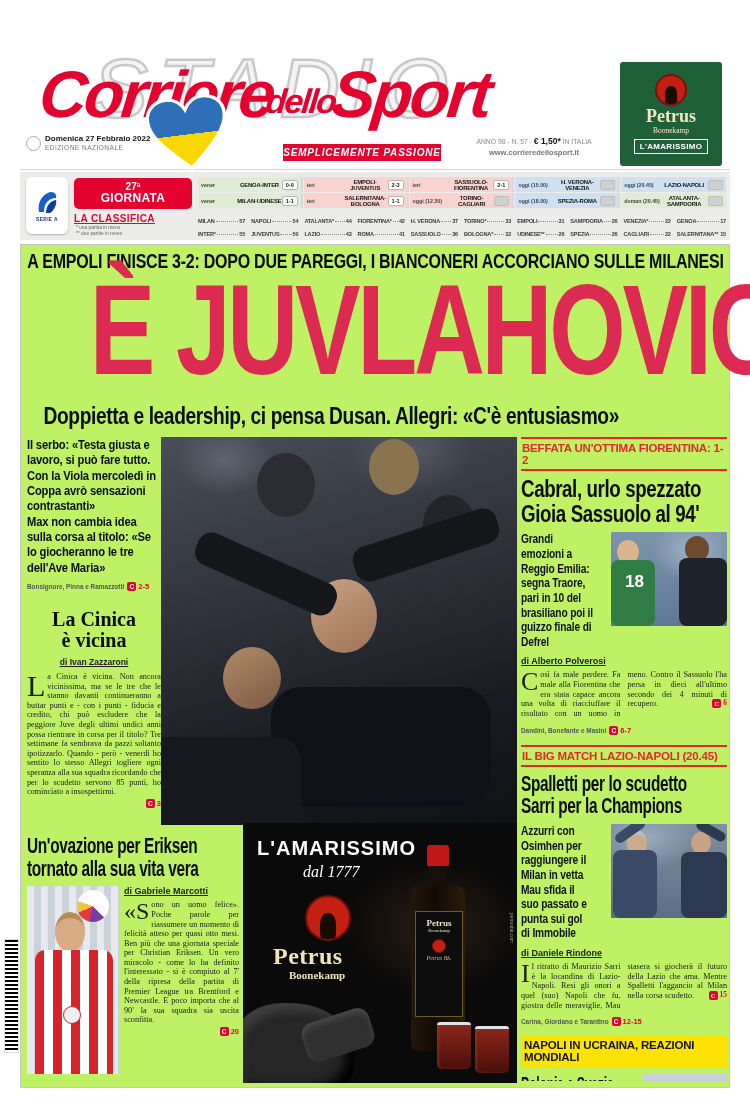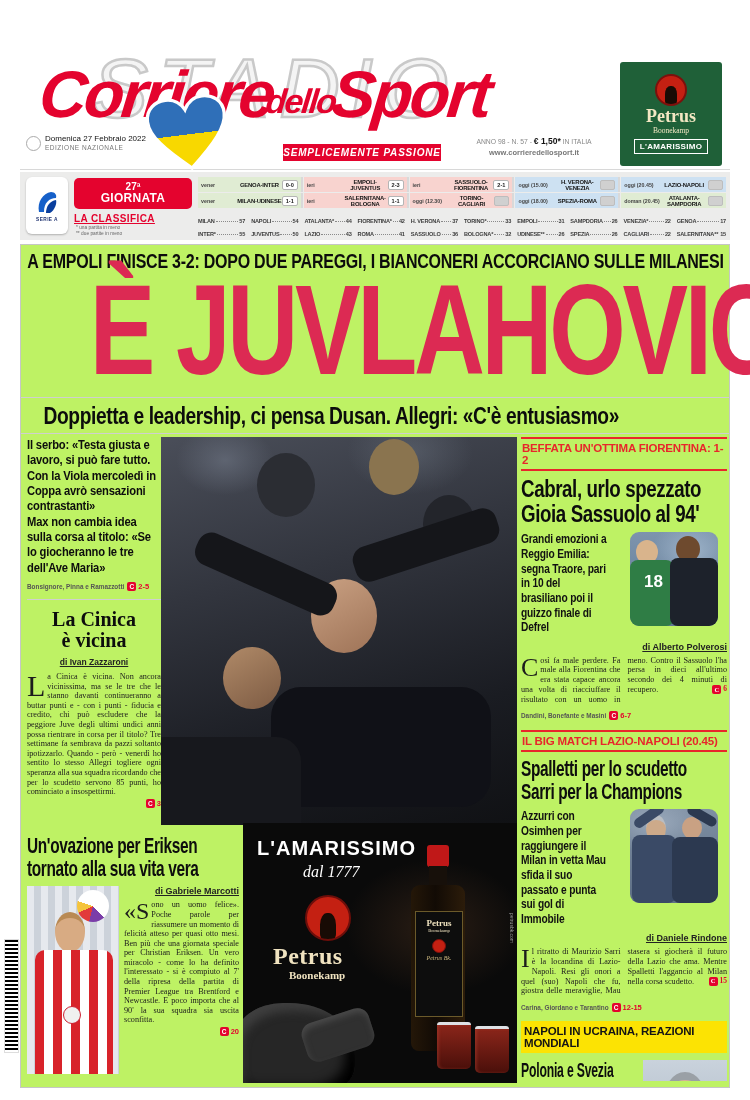--- a/index.html
+++ b/index.html
@@ -16,21 +16,21 @@
   
   .stadio{position:absolute;left:92px;top:40px;z-index:1;font-weight:normal;font-size:84px;
           letter-spacing:10px;color:#f4f4f4;-webkit-text-stroke:2.5px #c9c9c9;font-style:italic}
   .logo{position:absolute;left:40px;top:56px;z-index:2;color:#e4032e;white-space:nowrap;
         transform:skewX(-6deg);font-weight:900;font-style:italic;letter-spacing:-3px}
   .logo .big{font-size:66px}
   .logo .small{font-size:34px;vertical-align:4px;margin:0 -4px 0 -6px;letter-spacing:-2px}
   .heart{position:absolute;left:146px;top:94px;z-index:3;transform:rotate(-7deg)}
   .recycle-circle{position:absolute;left:26px;top:136px;width:13px;height:13px;border:1.5px solid #aaa;border-radius:50%}
   .date-block{position:absolute;left:45px;top:134px;line-height:1.25}
-  .date-line{font-size:8px;font-weight:normal;color:#111}
+  .date-line{font-size:8px;font-weight:bold;color:#111}
   .edition-line{font-size:6.5px;color:#777;letter-spacing:.5px}
   .tagline{position:absolute;left:283px;top:144px;width:158px;height:17px;background:#e4032e;color:#fff;
            display:flex;align-items:center;justify-content:center;font-weight:bold;font-style:italic;
            font-size:10px;letter-spacing:.8px}
   .issue{position:absolute;left:448px;top:136px;width:172px;text-align:center;color:#888;font-size:6.8px;line-height:1.4}
   .issue b{color:#111;font-size:8.5px}
   .website{font-weight:bold;font-size:7.5px;color:#777}
   .petrus-badge{position:absolute;left:620px;top:62px;width:102px;height:104px;background:#1f6038;border-radius:3px;
                 display:flex;flex-direction:column;align-items:center;justify-content:center;gap:1px;z-index:2}
   .p-circle{width:28px;height:28px;border-radius:50%;background:#c42012;border:2px solid #7c100c;
@@ -105,24 +105,24 @@
   .arm{position:absolute;background:#15161a;border-radius:14px}
 
   
   .rightcol{position:absolute;left:500px;top:192px;width:206px;height:644px;overflow:hidden}
   .kicker{color:#e8262b;font-weight:800;font-size:11.5px;border-top:2px solid #e8262b;border-bottom:2px solid #e8262b;
           padding:3px 1px;letter-spacing:-.2px}
   .rc-head{font-size:24px;font-weight:800;line-height:1.03;color:#0d0d0d;margin-top:6px;letter-spacing:-.5px}
   .rc-head2{font-size:22px;font-weight:800;line-height:1.03;color:#0d0d0d;margin-top:6px;letter-spacing:-.5px}
   .rowsplit{display:flex;gap:5px;margin-top:6px}
   .lead{font-size:12px;font-weight:bold;line-height:1.22;width:104px;color:#111;letter-spacing:-.2px}
-  .author{text-align:right;font-size:9px;font-weight:bold;text-decoration:underline;margin:7px 0 4px;color:#222}
+  .author{text-align:left;font-size:9px;font-weight:bold;text-decoration:underline;margin:7px 0 4px;color:#222}
   .body2{column-count:2;column-gap:7px;font-family:"Liberation Serif",serif;font-size:8.2px;line-height:1.18;
          text-align:justify;color:#1c1c1c}
-  .mini-photo{width:88px;height:94px;flex:none;position:relative;overflow:hidden;border-radius:9px}
+  .mini-photo{width:116px;height:94px;flex:none;position:relative;overflow:hidden;border-radius:1px}
   .sassuolo-bg{background:radial-gradient(40px 30px at 70% 20%,#9db3c9,transparent),linear-gradient(#7d94ad,#5f7893)}
   .coach-bg{background:radial-gradient(50px 30px at 30% 15%,#9aa9bb,transparent),linear-gradient(#7e8fa3,#5d6e84)}
   .num18{position:absolute;left:14px;top:40px;color:#fff;font-weight:800;font-size:17px}
   .ukr-bar{background:#fce303;color:#141414;font-weight:800;font-size:11.5px;padding:4px 3px;margin:9px 0 7px;letter-spacing:-.2px}
   .ukr-head{font-size:19.5px;font-weight:800;line-height:1.05;color:#0d0d0d;letter-spacing:-.3px}
   .abr-photo{width:84px;height:98px;flex:none;position:relative;overflow:hidden;
              background:linear-gradient(#c9d2dc,#aab7c3)}
 
   
   .eriksen{position:absolute;left:6px;top:584px;width:212px}

